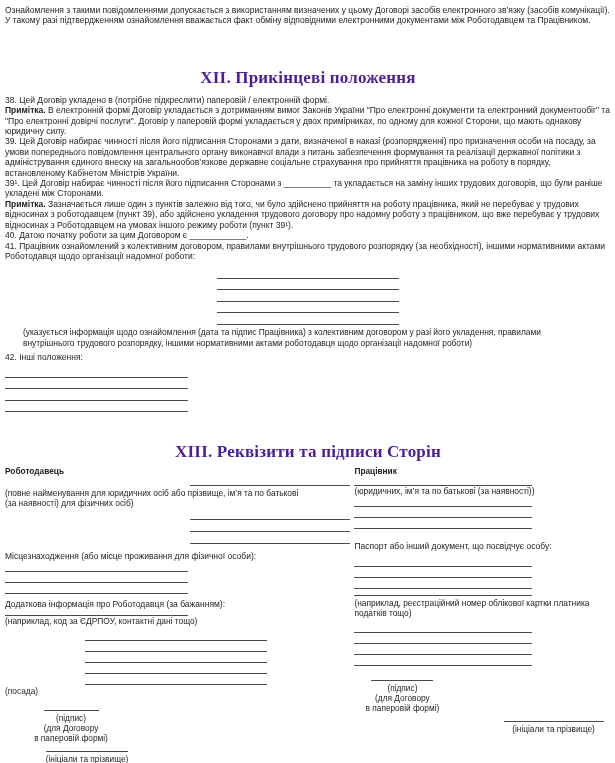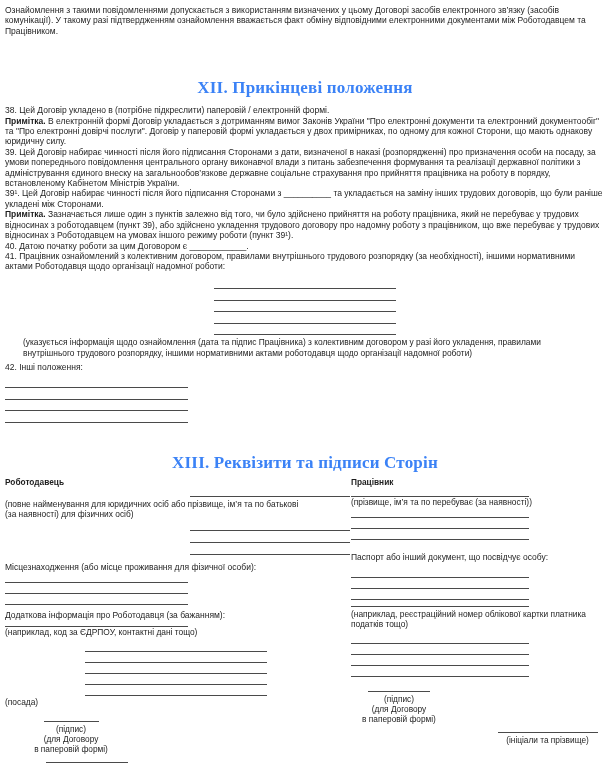--- a/index.html
+++ b/index.html
@@ -1,25 +1,25 @@
 <!DOCTYPE html>
 <html lang="uk"><head>
 <meta charset="utf-8">
 <style>
   html,body { margin:0; padding:0; background:#ffffff; }
   .page {
     position:relative; width:615px; height:763px; background:#fff;
     font-family:"Liberation Sans", sans-serif; color:#1d1d1d; overflow:hidden;
-    box-sizing:border-box; padding:5px 10px 0 5px;
+    box-sizing:border-box; padding:5px 4px 0 5px;
   }
   p { margin:0; font-size:8.5px; line-height:10.4px; }
   .intro { margin-bottom:42px; }
   h1.hd {
     font-family:"Liberation Serif", serif; font-size:17px; font-weight:bold;
-    color:#3b82f6; text-align:center; margin:0 0 7px 0; letter-spacing:.2px;
+    color:#4c1d95; text-align:center; margin:0 0 7px 0; letter-spacing:.2px;
   }
   .bl { border-bottom:1px solid #4a4a4a; }
   
   .lines41 { margin-top:6px; }
   .lines41 .bl { width:182px; margin:0 auto; height:10.5px; }
   .cap-center { text-align:left; font-size:8.4px; line-height:11px; padding:0 18px; margin-top:2px; }
   .p42 { margin-top:3px; }
   .lines42 { margin-top:4px; }
   .lines42 .bl { width:183px; height:10.5px; }
   
@@ -123,21 +123,21 @@
           <div class="sig sigL2">
             <div><span class="sline w82"></span></div>
             <div>(ініціали та прізвище)</div>
           </div>
         </div>
       </div>
 
       <div class="colR">
         <div class="ct">Працівник</div>
         <div class="bl l178" style="height:9px"></div>
-        <div class="cap">(прізвище, ім’я та по перебуває (за наявності))</div>
+        <div class="cap">(юридичних, ім’я та по батькові (за наявності))</div>
         <div class="bl l178"></div>
         <div class="bl l178"></div>
         <div class="bl l178"></div>
         <div class="lbl mt12">Паспорт або інший документ, що посвідчує особу:</div>
         <div class="bl l178 mt5"></div>
         <div class="bl l178"></div>
         <div class="bl l178"></div>
         <div class="bl l178 short"></div>
         <div class="cap mt2">(наприклад, реєстраційний номер облікової картки платника податків тощо)</div>
         <div class="bl l178 mt4"></div>

